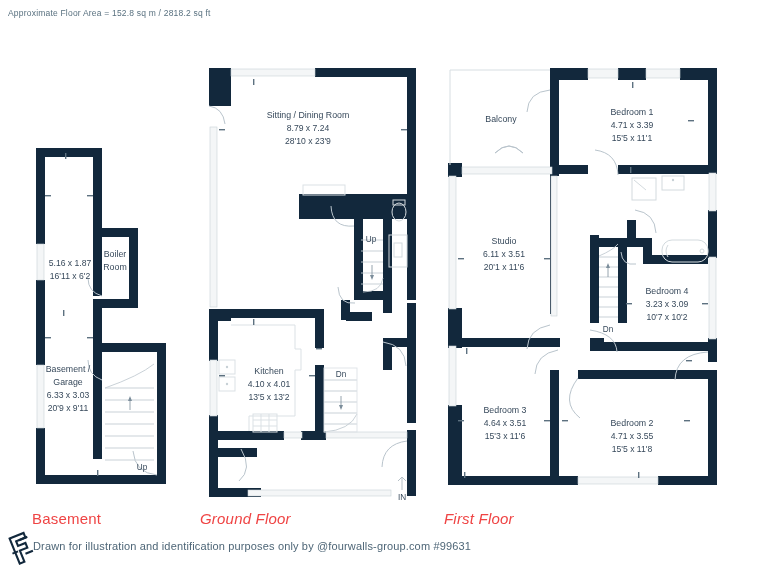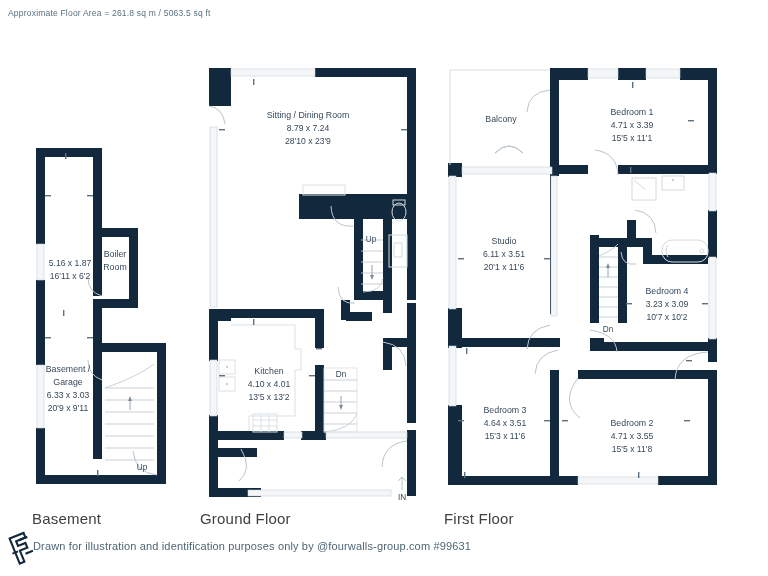--- a/index.html
+++ b/index.html
@@ -6,40 +6,40 @@
   body{
     width:768px;height:576px;position:relative;overflow:hidden;
     font-family:"Liberation Sans","DejaVu Sans",sans-serif;
     color:#2c3e50;
   }
   #header-note{
     position:absolute;left:8px;top:8px;
     font-size:8.5px;color:#58707f;letter-spacing:.2px;white-space:nowrap;
   }
   .floor-label{
-    position:absolute;font-size:15px;color:#404040;letter-spacing:.2px;white-space:nowrap;
+    position:absolute;font-size:15px;color:#ef4444;letter-spacing:.2px;white-space:nowrap;
   }
   #label-basement{left:32px;top:510px;}
-  #label-ground{left:200px;top:510px;}
-  #label-first{left:444px;top:510px;}
+  #label-ground{left:200px;top:510px;font-style:italic;}
+  #label-first{left:444px;top:510px;font-style:italic;}
   #footer-credit{
     position:absolute;left:33px;top:540px;
     font-size:11px;color:#4e6677;letter-spacing:.15px;white-space:nowrap;
   }
   #brand-logo{position:absolute;left:4px;top:528px;width:34px;height:40px;}
   .plan{position:absolute;}
   .plan svg{display:block;}
   .rt{font-size:8.6px;fill:#37495b;text-anchor:middle;font-family:"Liberation Sans","DejaVu Sans",sans-serif;}
   .rt.nm{font-size:8.8px;}
   .sm{font-size:8.2px;fill:#37495b;text-anchor:middle;font-family:"Liberation Sans","DejaVu Sans",sans-serif;}
 </style>
 </head>
 <body>
 
-<div id="header-note">Approximate Floor Area = 261.8 sq m / 5063.5 sq ft</div>
+<div id="header-note">Approximate Floor Area = 152.8 sq m / 2818.2 sq ft</div>
 
 <div class="plan" id="plan-basement" style="left:20px;top:140px;">
 <svg width="175" height="352" viewBox="0 0 175 352">
   <g fill="#12283c">
 
     <rect x="16" y="8" width="9" height="96"></rect>
     <rect x="16" y="140" width="9" height="85"></rect>
     <rect x="16" y="288" width="9" height="56"></rect>
 
     <rect x="16" y="8" width="66" height="9"></rect>

